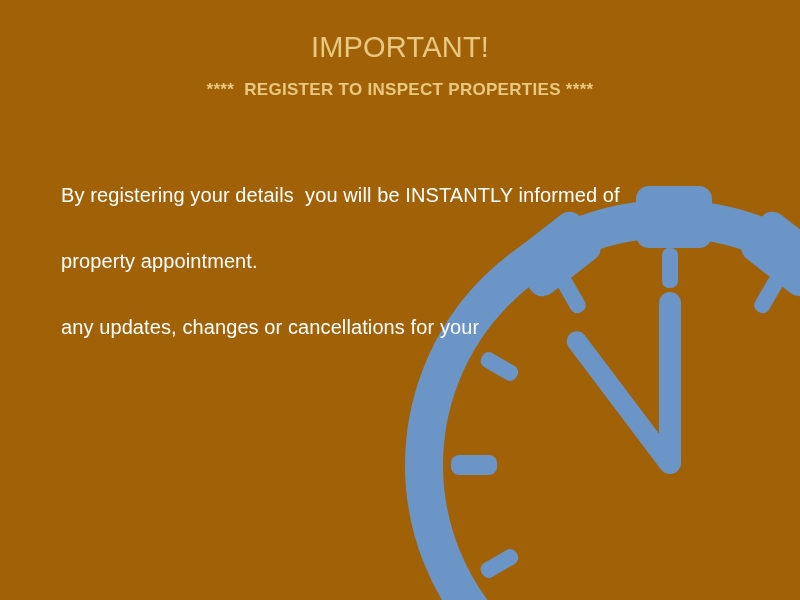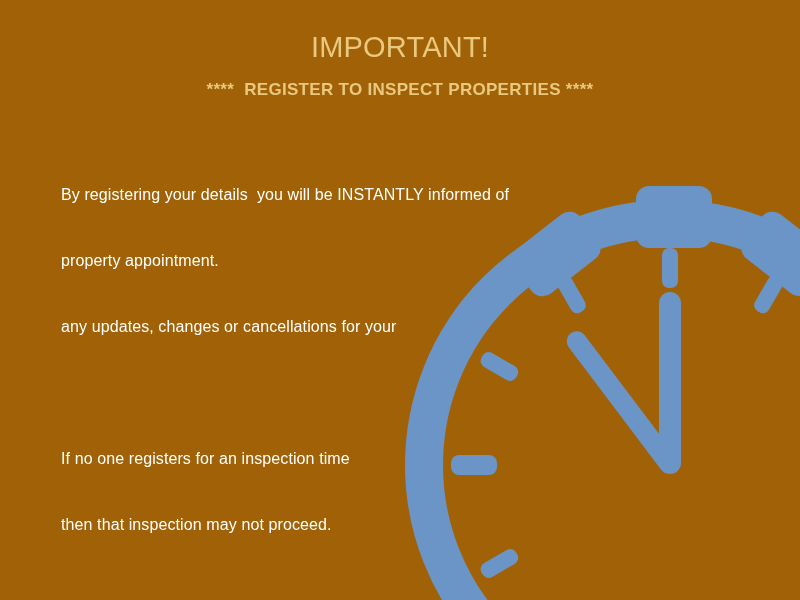--- a/index.html
+++ b/index.html
@@ -70,21 +70,21 @@
     top: 144px;
     width: 660px;
   }
   .para {
     margin: 0;
     white-space: pre-wrap;
   }
   .para .line {
     display: block;
     color: #ffffff;
-    font-size: 16px;
+    font-size: 20px;
     font-weight: 400;
     line-height: 30px;
     letter-spacing: 0.1px;
     white-space: pre;
   }
   .para.gap-before {
     margin-top: 30px;
   }
 </style>
 </head>
@@ -172,20 +172,16 @@
     </div>
 
     <div class="body-block">
 
       <p class="para">
         <span class="line">By registering your details  you will be INSTANTLY informed of</span>
         <span class="line">property appointment.</span>
         <span class="line">any updates, changes or cancellations for your</span>
       </p>
 
-      <p class="para gap-before">
-        <span class="line">If no one registers for an inspection time</span>
-        <span class="line">then that inspection may not proceed.</span>
-      </p>
 
     </div>
   </div>
 </div>
 
 </body></html>

